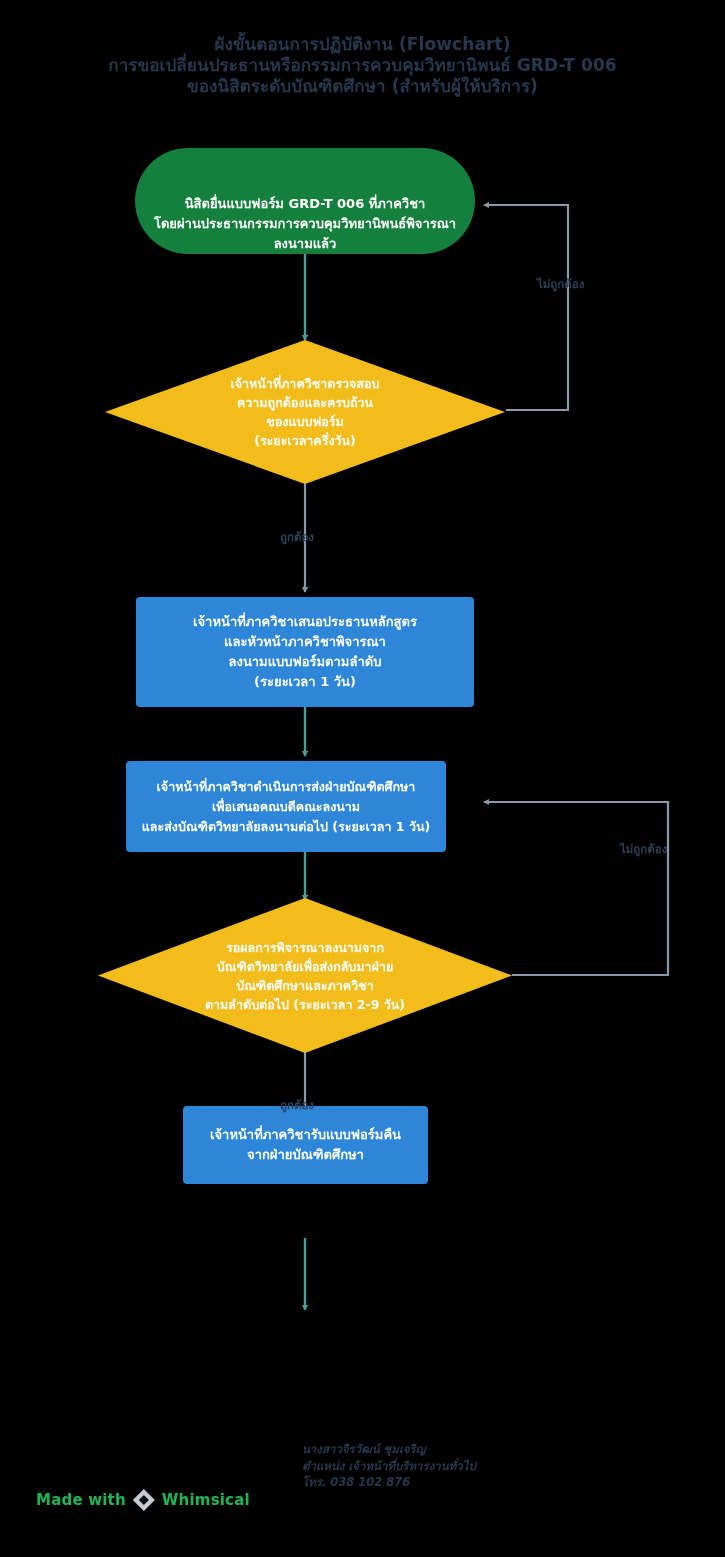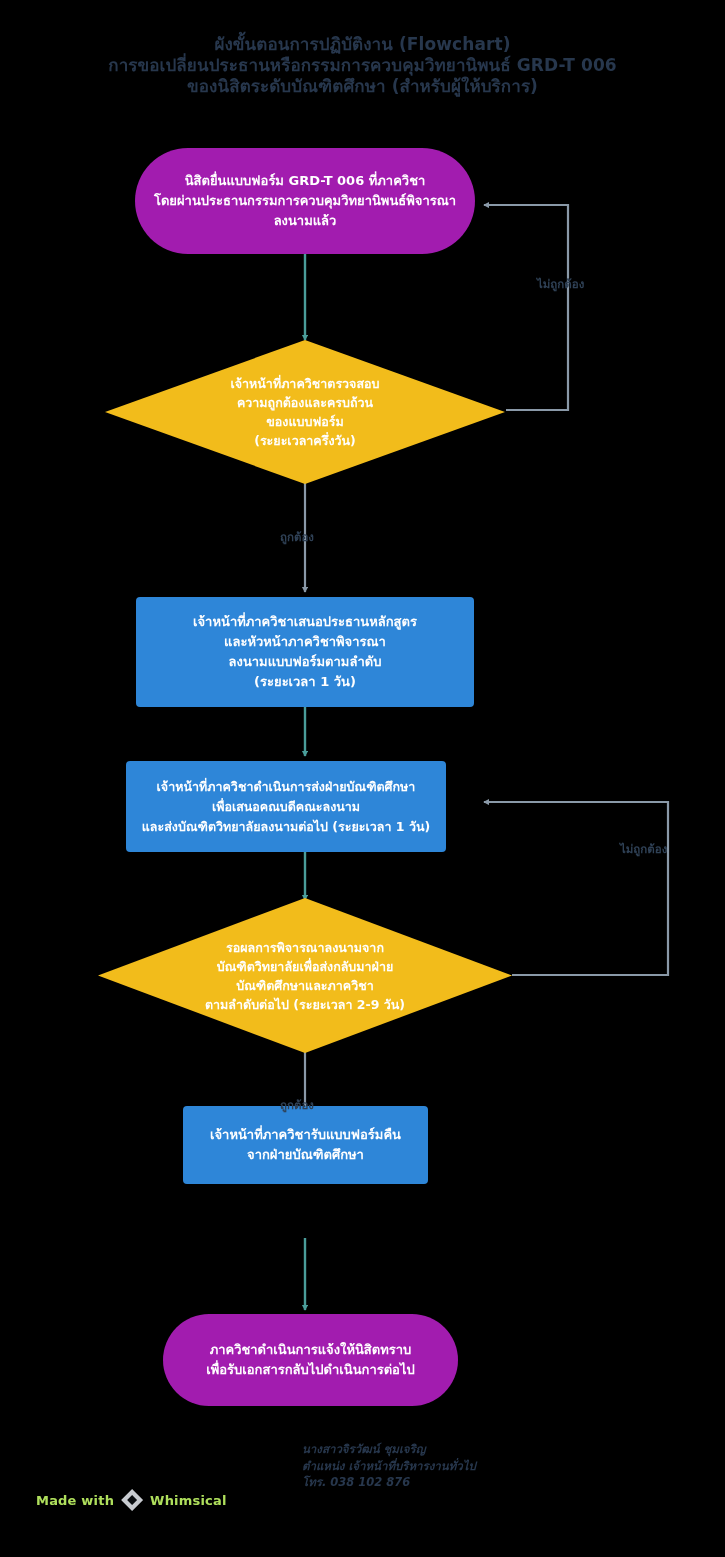--- a/index.html
+++ b/index.html
@@ -34,22 +34,23 @@
     display:flex;align-items:center;justify-content:center;
     text-align:center;
     color:#ffffff;
     font-weight:bold;
     line-height:20px;
     font-size:13px;
   }
   .node .txt{display:block;padding:0 10px;}
 
   .terminator{
-    background:#a21caf;
+    background:#15803d;
     border-radius:60px;
+    align-items:flex-end;
   }
   .process{
     background:#2e86d8;
     border-radius:4px;
   }
   .decision-wrap{
     position:absolute;
   }
   .decision-shape{
     position:absolute;left:0;top:0;width:100%;height:100%;
@@ -84,22 +85,22 @@
     font-weight:bold;
     line-height:16.5px;
     text-align:left;
     white-space:nowrap;
   }
 
   
   .watermark{
     position:absolute;left:36px;top:1489px;
     display:flex;align-items:center;gap:7px;
-    color:#bef264;
-    font-size:13px;
+    color:#22c55e;
+    font-size:15px;
     font-weight:bold;
     opacity:.92;
   }
   .wm-made{letter-spacing:.2px;}
   .wm-logo{
     width:22px;height:22px;
     background:#d9dde2;
     clip-path:polygon(50% 0%,100% 50%,50% 100%,0% 50%);
     position:relative;
   }
@@ -197,26 +198,20 @@
     </div>
   </div>
 
   <div class="node process" style="left:183px;top:1106px;width:245px;height:78px;">
     <span class="txt">
       <span>เจ้าหน้าที่ภาควิชารับแบบฟอร์มคืน</span><br>
       <span>จากฝ่ายบัณฑิตศึกษา</span>
     </span>
   </div>
 
-  <div class="node terminator" style="left:163px;top:1314px;width:295px;height:92px;">
-    <span class="txt">
-      <span>ภาควิชาดำเนินการแจ้งให้นิสิตทราบ</span><br>
-      <span>เพื่อรับเอกสารกลับไปดำเนินการต่อไป</span>
-    </span>
-  </div>
 
   <div class="edge-label" style="left:537px;top:275px;">ไม่ถูกต้อง</div>
 
   <div class="edge-label" style="left:280px;top:528px;">ถูกต้อง</div>
 
   <div class="edge-label" style="left:620px;top:840px;">ไม่ถูกต้อง</div>
 
   <div class="edge-label" style="left:280px;top:1096px;">ถูกต้อง</div>
 
   <div class="footer-note" style="left:302px;top:1441px;">

